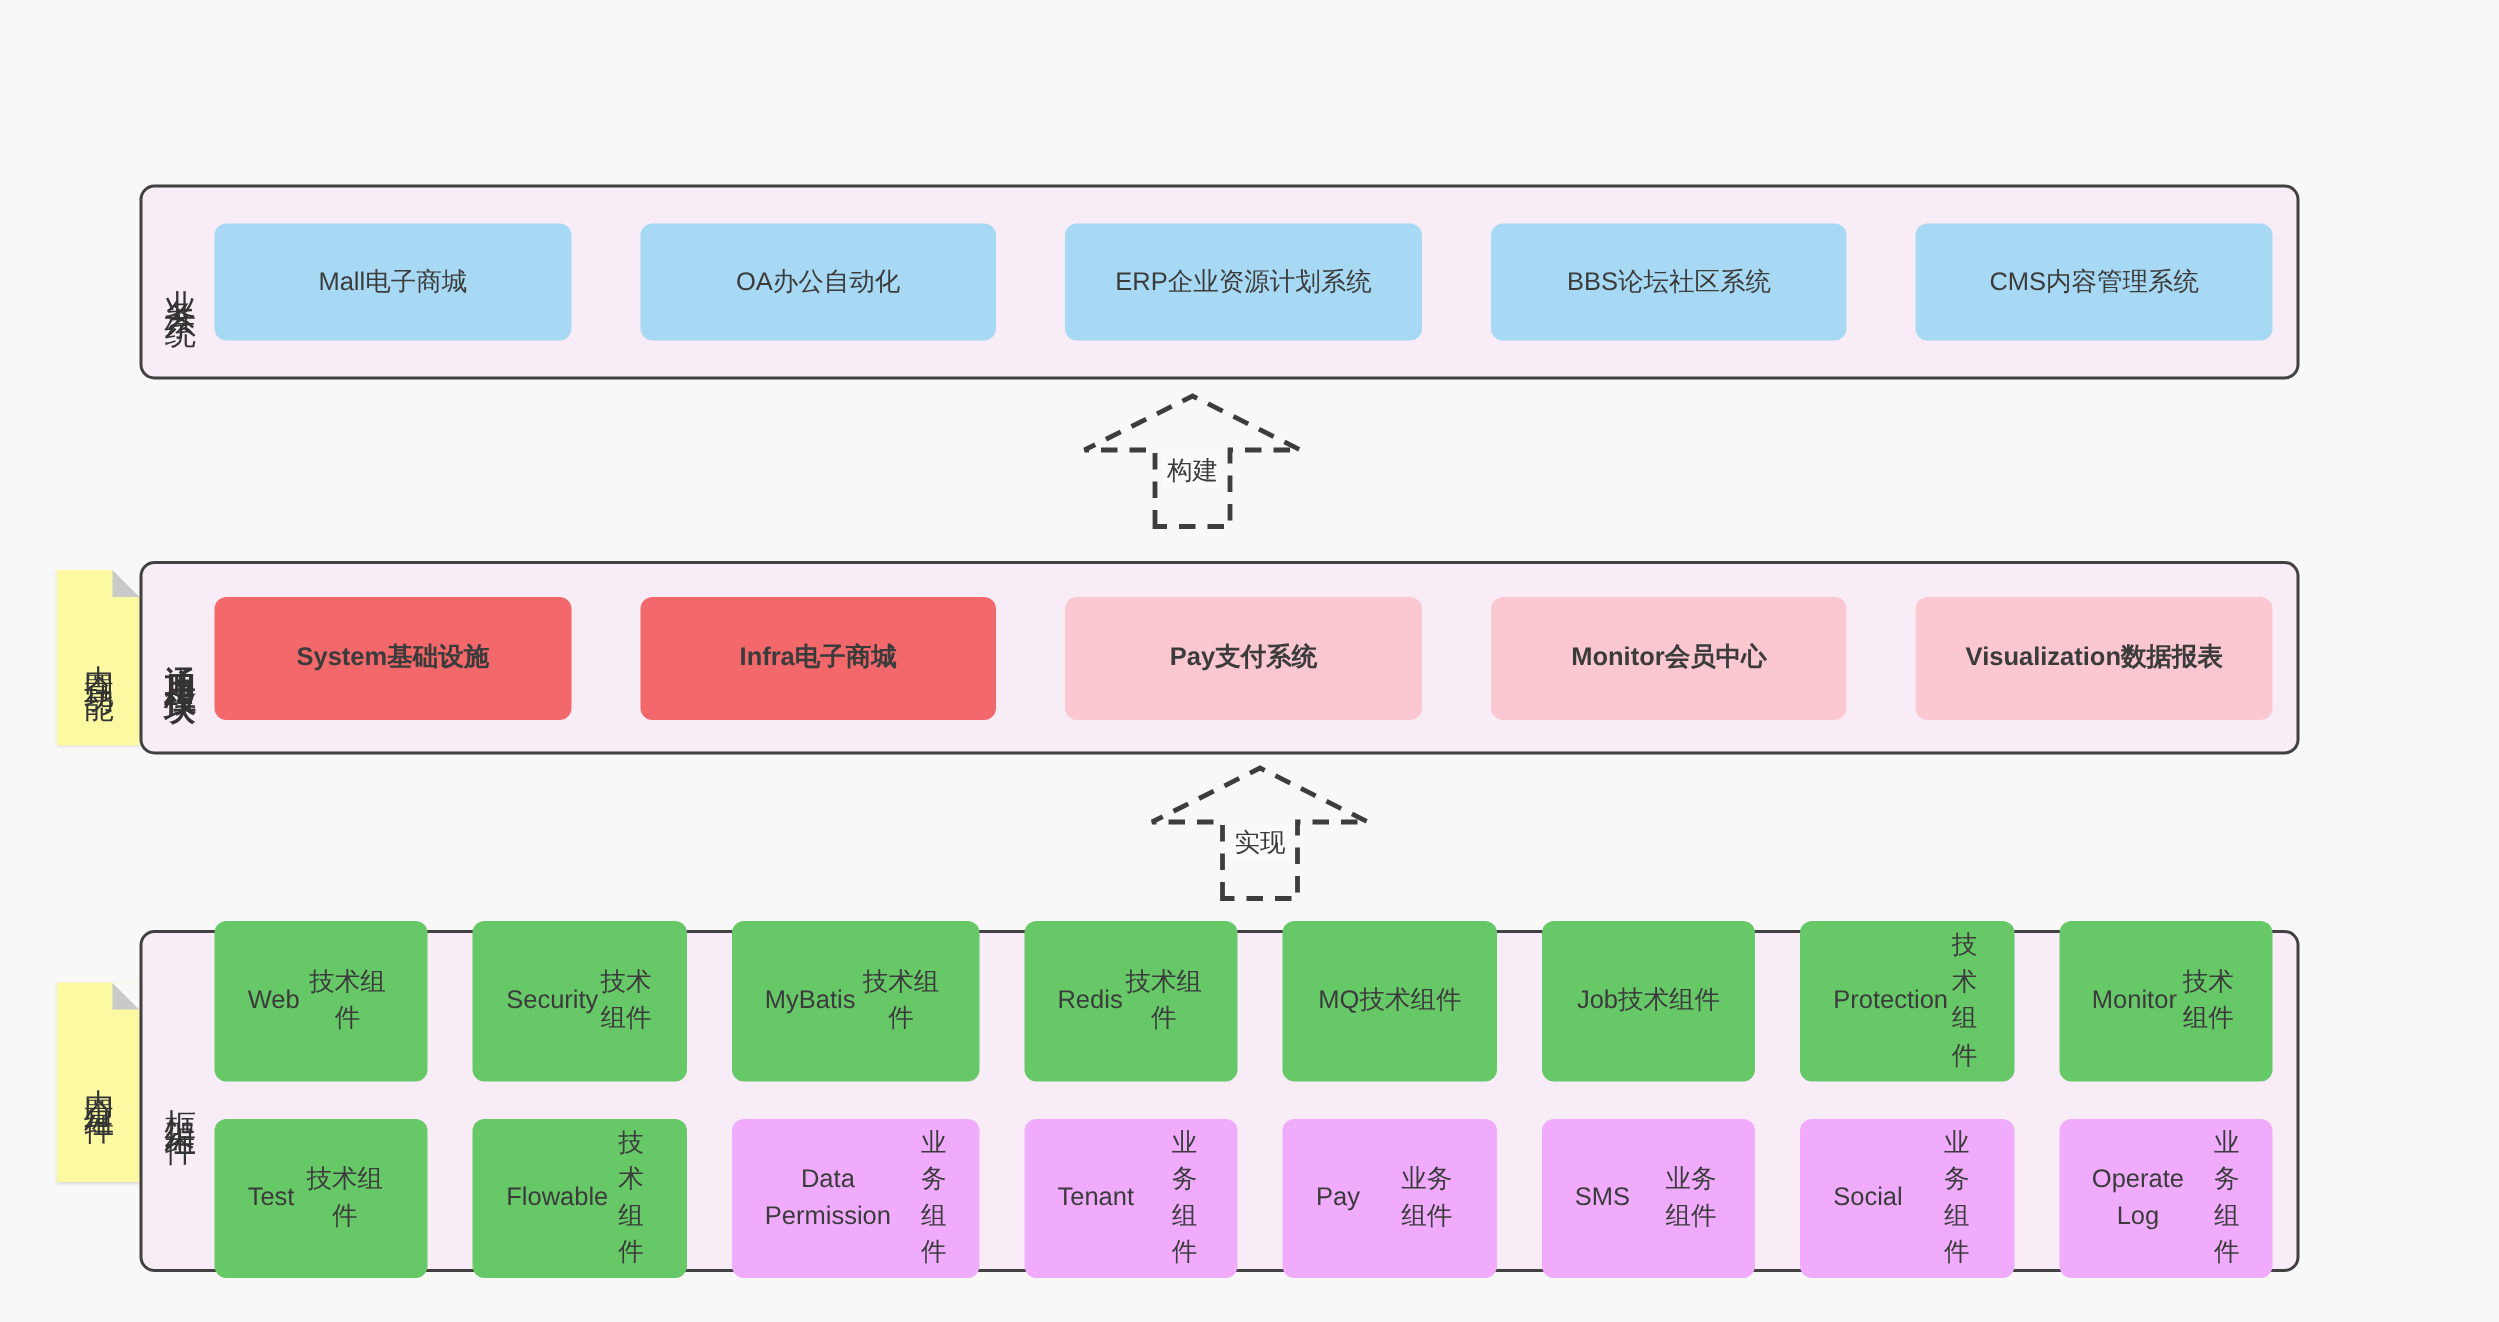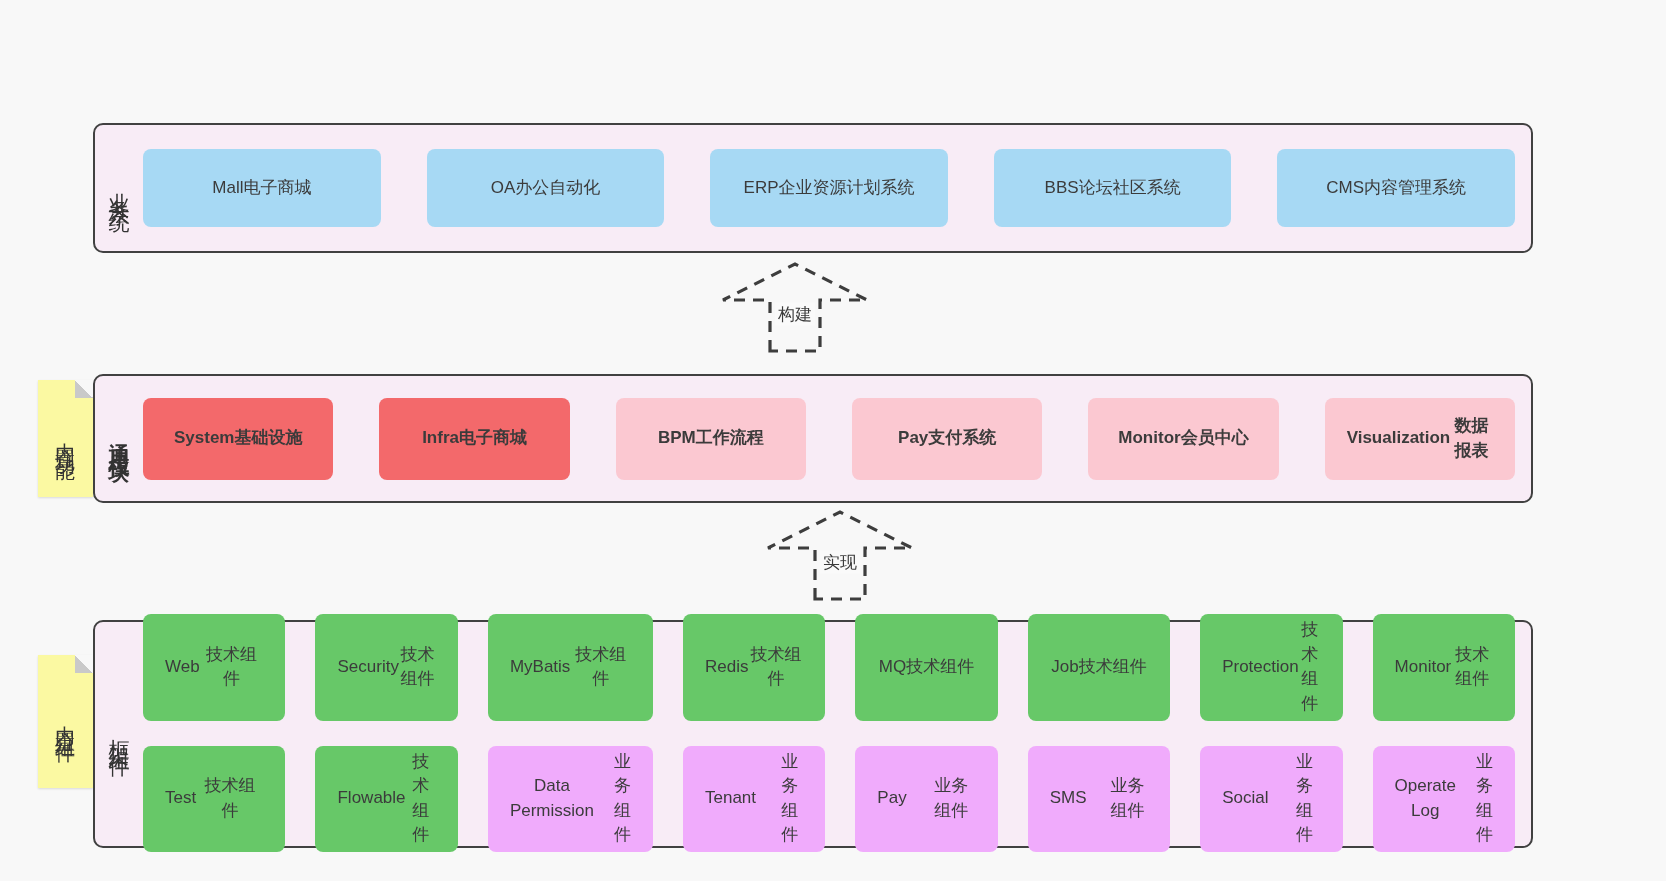--- a/index.html
+++ b/index.html
@@ -89,24 +89,20 @@
   <section class="panel row2" style="left:93px; top:374px; width:1440px; height:129px;font-weight:bold;">
     <div class="vlabel">通用模块</div>
     <div class="boxrow">
       <div class="box red">
         <div>System</div>
         <div>基础设施</div>
       </div>
       <div class="box red">
         <div>Infra</div>
         <div>电子商城</div>
-      </div>
-      <div class="box pink">
-        <div>BPM</div>
-        <div>工作流程</div>
       </div>
       <div class="box pink">
         <div>Pay</div>
         <div>支付系统</div>
       </div>
       <div class="box pink">
         <div>Monitor</div>
         <div>会员中心</div>
       </div>
       <div class="box pink">

